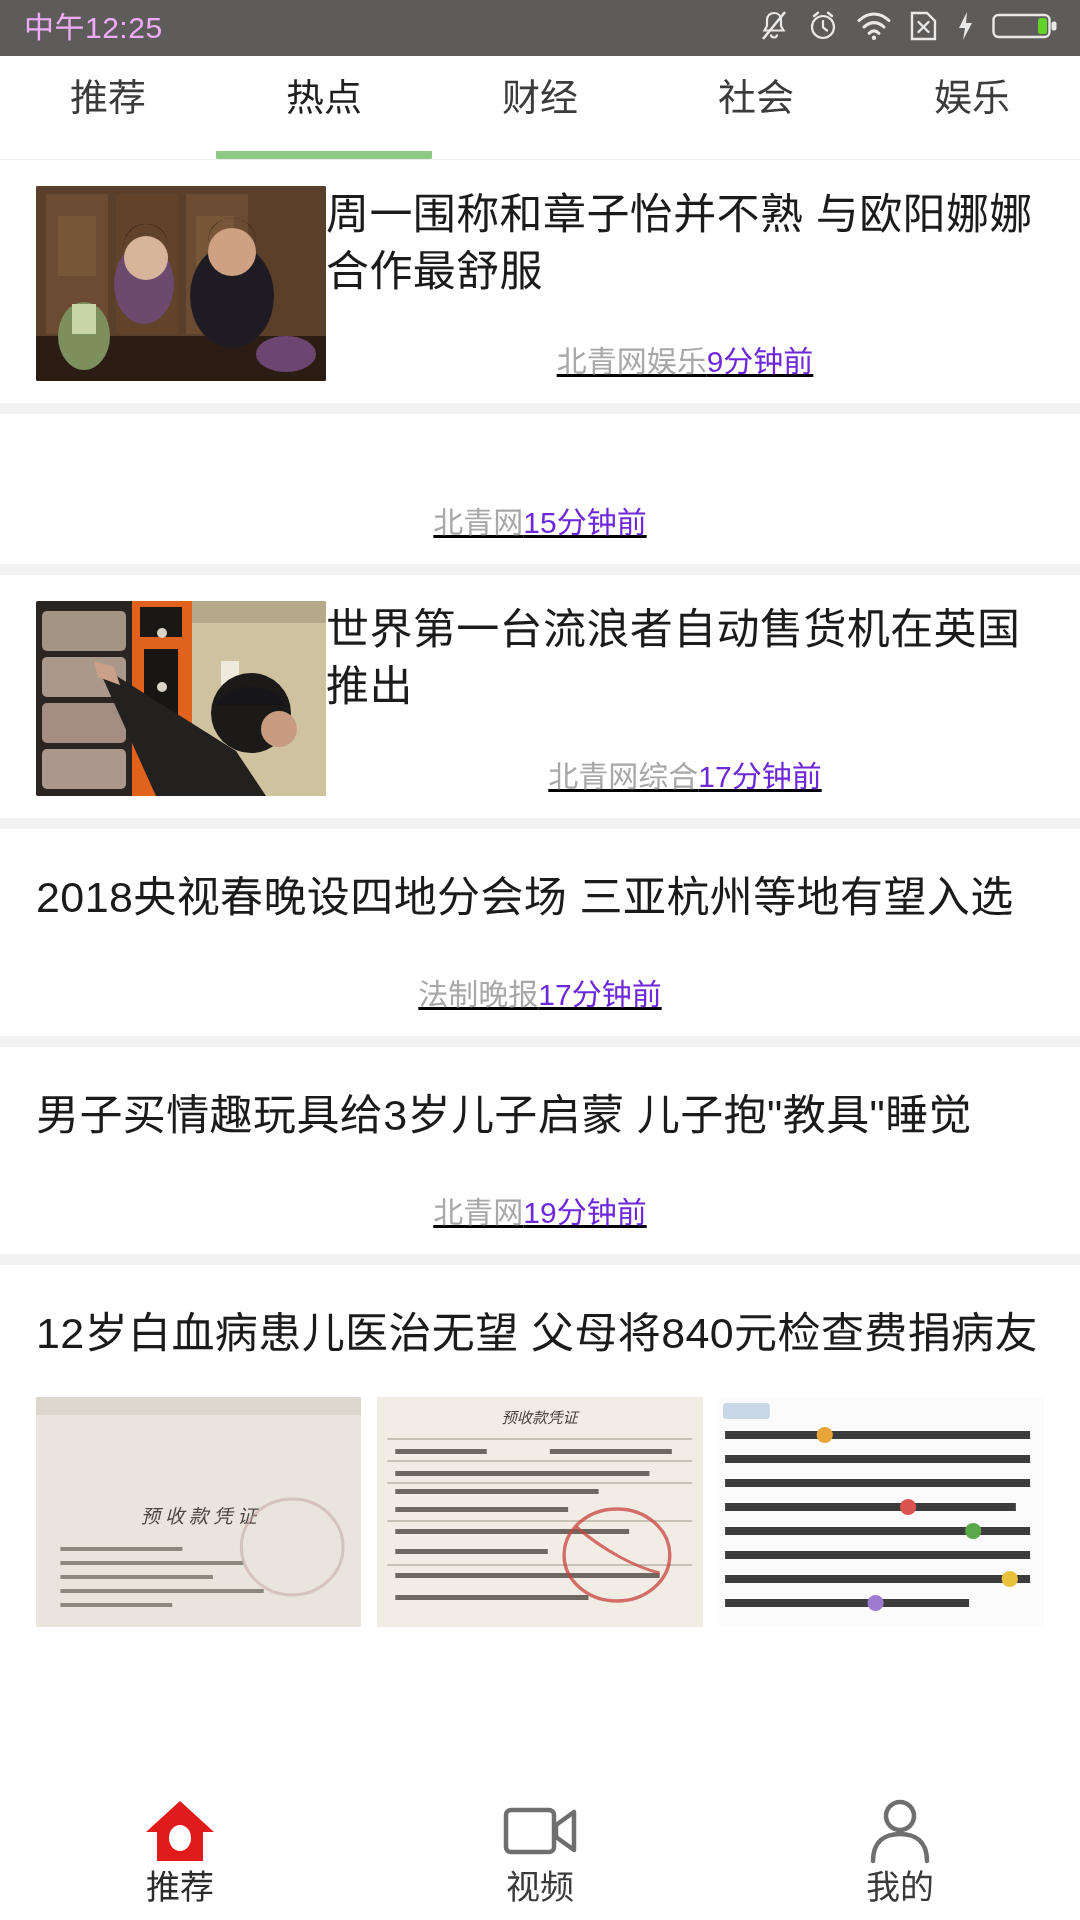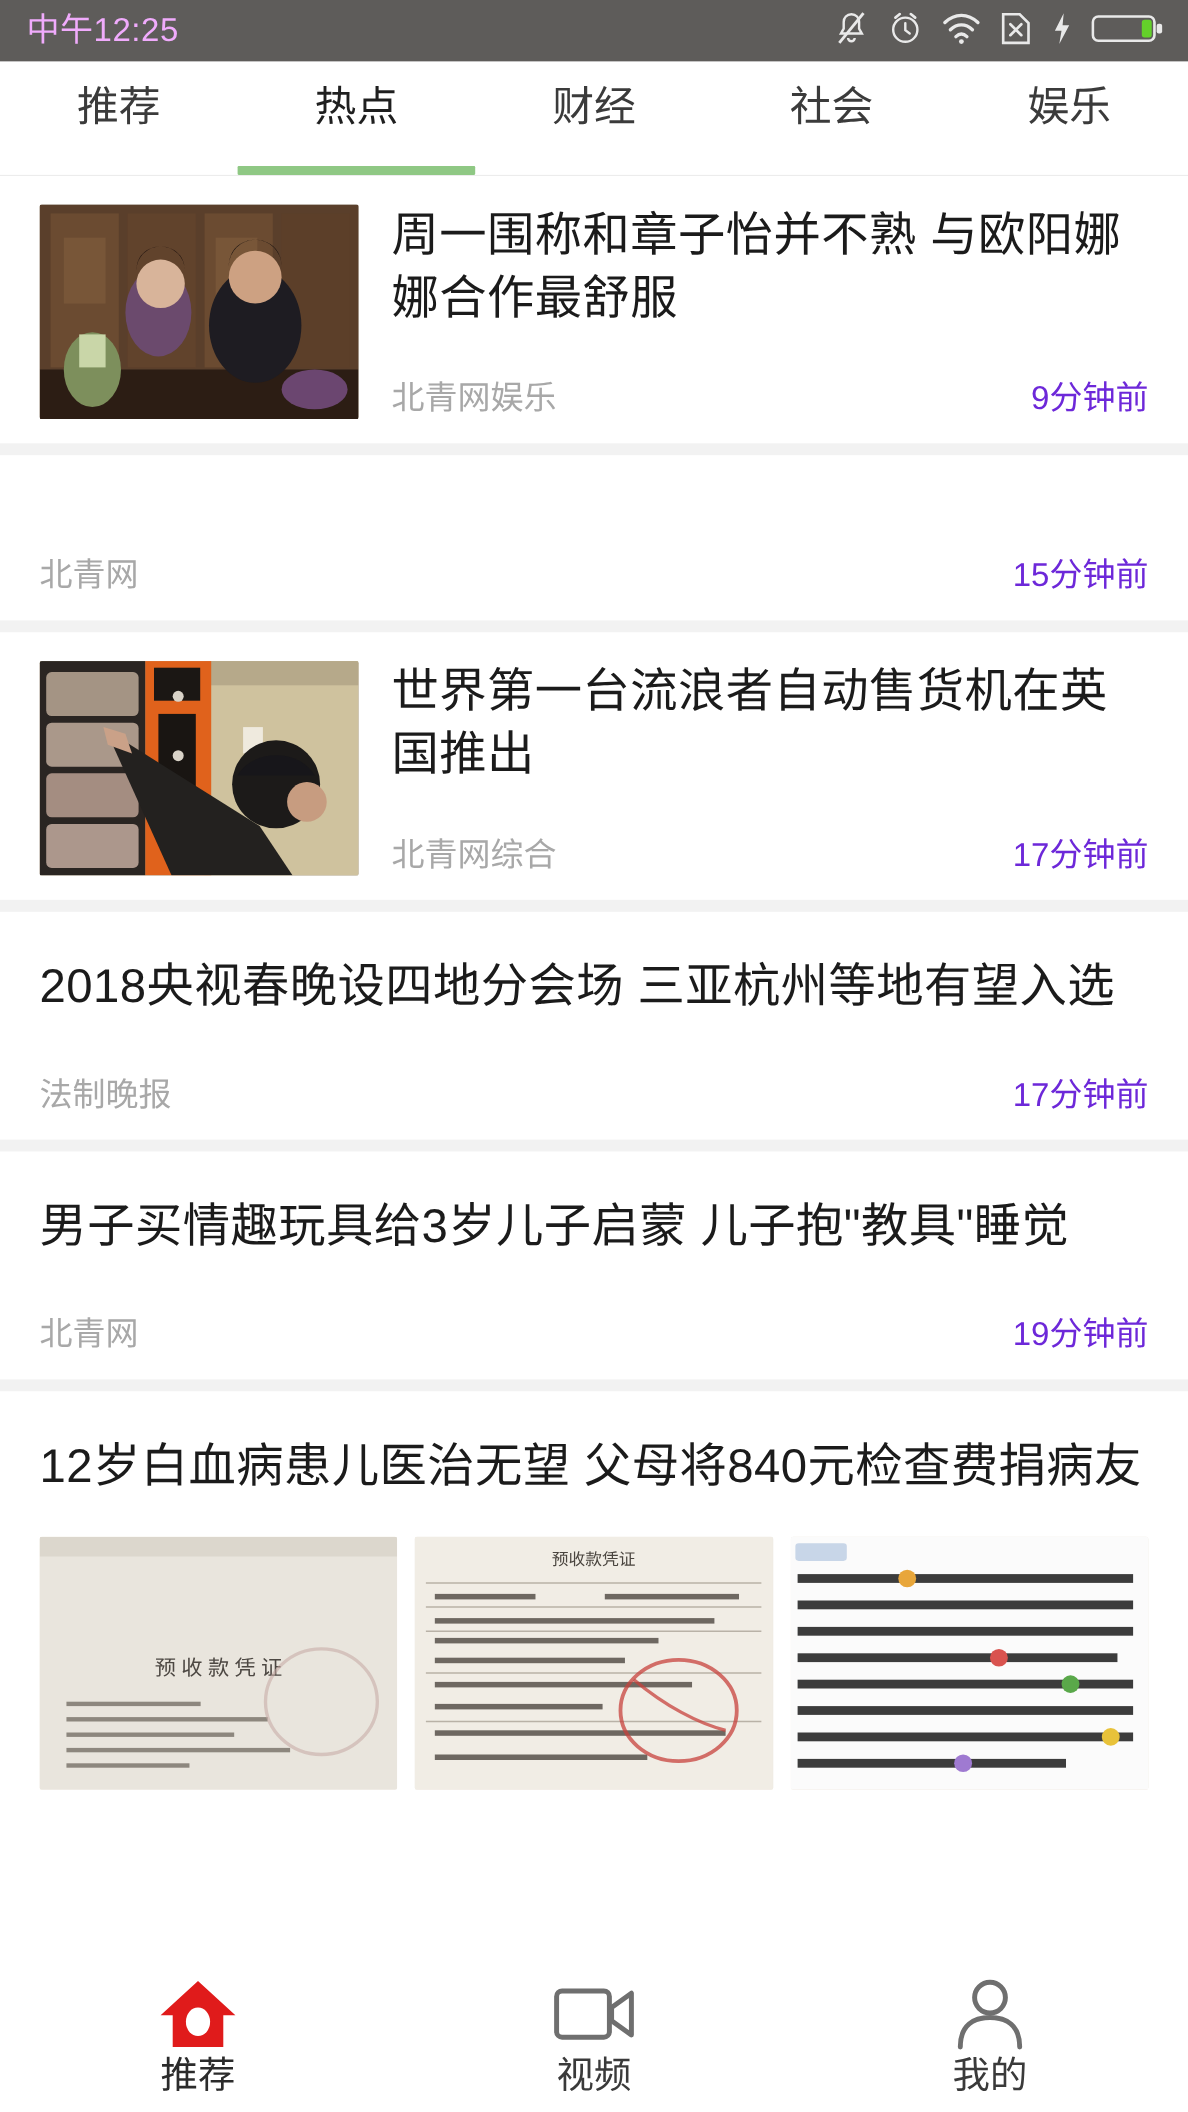--- a/index.html
+++ b/index.html
@@ -64,21 +64,21 @@
   }
 
   
   .feed { background:#ffffff; }
   .card {
     background:#ffffff;
     border-bottom:11px solid #f2f2f2;
     padding:0 36px;
   }
   .card.thumbcard { display:block; padding:26px 36px 22px 36px; }
-  .card-inner { display:flex; gap:30px; }
+  .card-inner { display:flex; }
   .thumb {
     width:290px;
     height:195px;
     flex:0 0 290px;
     border-radius:2px;
     overflow:hidden;
     position:relative;
     background:#b4a99a;
   }
   .thumb svg { display:block; width:100%; height:100%; }
@@ -87,41 +87,43 @@
     font-size:43px;
     line-height:1.33;
     color:#1b1b1b;
     font-weight:normal;
     letter-spacing:0.4px;
     word-break:break-all;
   }
   .meta {
     margin-top:auto;
     display:flex;
-    justify-content:space-between;
+    justify-content:center;
     align-items:flex-end;
     padding-top:26px;
+    text-decoration:underline;
   }
   .meta-source { font-size:30px; color:#a8a8a8; }
   .meta-time   { font-size:30px; color:#6d28d9; }
 
   
   .card.textcard { padding:40px 36px 22px 36px; }
   .card.textcard .meta { padding-top:44px; }
 
   
   .card.multicard { padding:40px 36px 0 36px; border-bottom:none; }
   .multi-row { display:flex; gap:16px; margin-top:34px; }
   .multi-thumb {
     flex:1;
     height:230px;
     border-radius:2px;
     overflow:hidden;
     background:#efeae3;
     position:relative;
+    font-style:italic;
   }
   .multi-thumb svg { display:block; width:100%; height:100%; }
 
   
   .bottomnav {
     position:absolute;
     left:0; right:0; bottom:0;
     height:140px;
     display:flex;
     align-items:center;

